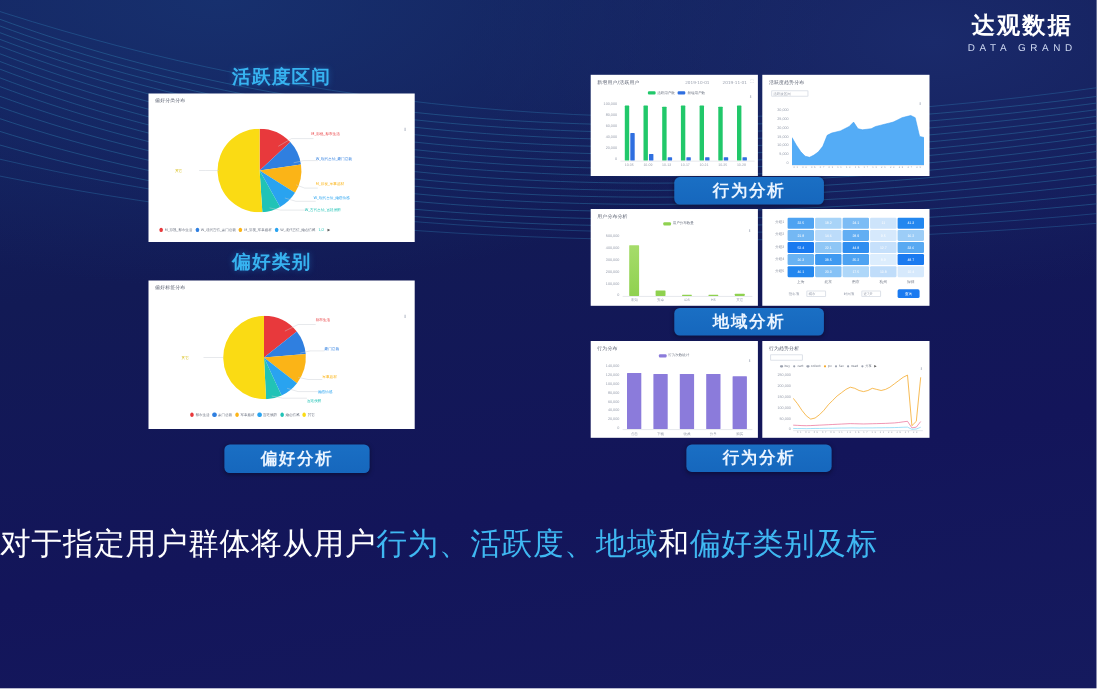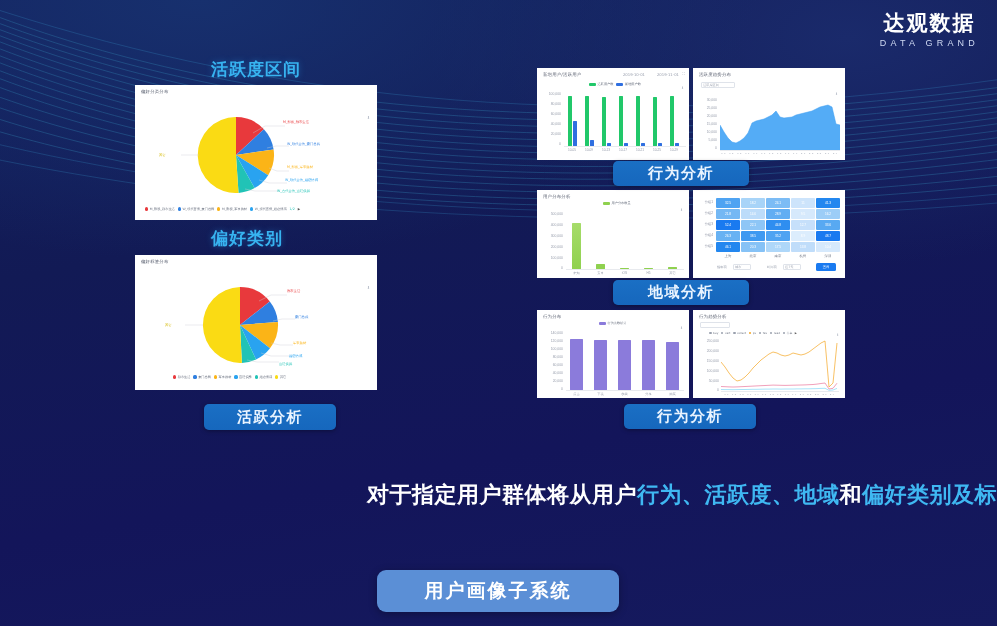--- a/index.html
+++ b/index.html
@@ -112,22 +112,22 @@
   }
   .blue-btn {
     position:absolute; background:#1a7af0; border-radius:1.5px;
     display:flex; align-items:center; justify-content:center;
     font-size:3.2px; color:#fff;
     font-family:"DejaVu Sans","Liberation Sans",sans-serif;
   }
 
   
   .para {
-    position:absolute; left:0; width:997px; text-align:right;
-    color:#ffffff; font-size:22px; line-height:34px; font-weight:bold;
+    position:absolute; left:0; width:997px; text-align:left;
+    color:#ffffff; font-size:28px; line-height:34px; font-weight:normal;
     font-family:"DejaVu Sans","Liberation Sans",sans-serif; letter-spacing:.5px;
   }
   .hl { color:#3fb8f2; }
 </style>
 </head>
 <body>
 
 <div class="slide">
 
   <svg class="waves" viewBox="0 0 997 240" preserveAspectRatio="none">
@@ -513,21 +513,20 @@
       <polyline fill="none" stroke="#e8608c" stroke-width="0.6" points="0,48.5 4,48.7 8,48.9 12,49 16,48.9 20,48.7 24,48.5 28,48.3 32,48.1 36,47.9 40,47.7 44,47.5 48,47.3 52,47.1 56,47.2 60,47.3 64,47.4 68,47.3 72,47.2 76,47.1 80,47 84,46.9 88,46.7 92,46.5 96,46.1 100,45.5 104,45 108,51 112,50.3 116,45.2"></polyline>
       <polyline fill="none" stroke="#6fd0f5" stroke-width="0.6" points="0,51.5 4,51.6 8,51.6 12,51.7 16,51.6 20,51.5 24,51.5 28,51.4 32,51.3 36,51.3 40,51.2 44,51.1 48,51.1 52,51 56,51 60,51.1 64,51 68,51 72,51 76,50.9 80,50.9 84,50.8 88,50.8 92,50.7 96,50.6 100,50.4 104,50.3 108,52.3 112,52 116,50.4"></polyline>
     </svg>
     <div class="axis-line" style="left:28px;top:81px;width:118px;height:.4px;"></div>
     <div class="xtick" style="left:28px;top:82.5px;width:118px;font-size:2.2px;letter-spacing:1.5px;">01 03 05 07 09 11 13 15 17 19 21 23 25 27 29</div>
   </div>
 
   <div class="pill" style="left:613px;top:161px;width:136px;height:25px;">行为分析</div>
   <div class="pill" style="left:624px;top:404px;width:132px;height:25px;">行为分析</div>
   <div class="pill" style="left:613px;top:280px;width:136px;height:25px;">地域分析</div>
-  <div class="pill" style="left:204px;top:404px;width:132px;height:26px;">活跃分析</div>
+  <div class="pill" style="left:204px;top:404px;width:132px;height:26px;">偏好分析</div>
 
   <div class="para" style="top:478px;">
     <div><span>对于指定用户群体将从用户</span><span class="hl">行为、活跃度、地域</span><span>和</span><span class="hl">偏好类别及标</span></div>
   </div>
 
-  <div class="pill-big" style="left:377px;top:570px;width:242px;height:42px;">用户画像子系统</div>
 
 </div>
 
 </body></html>

